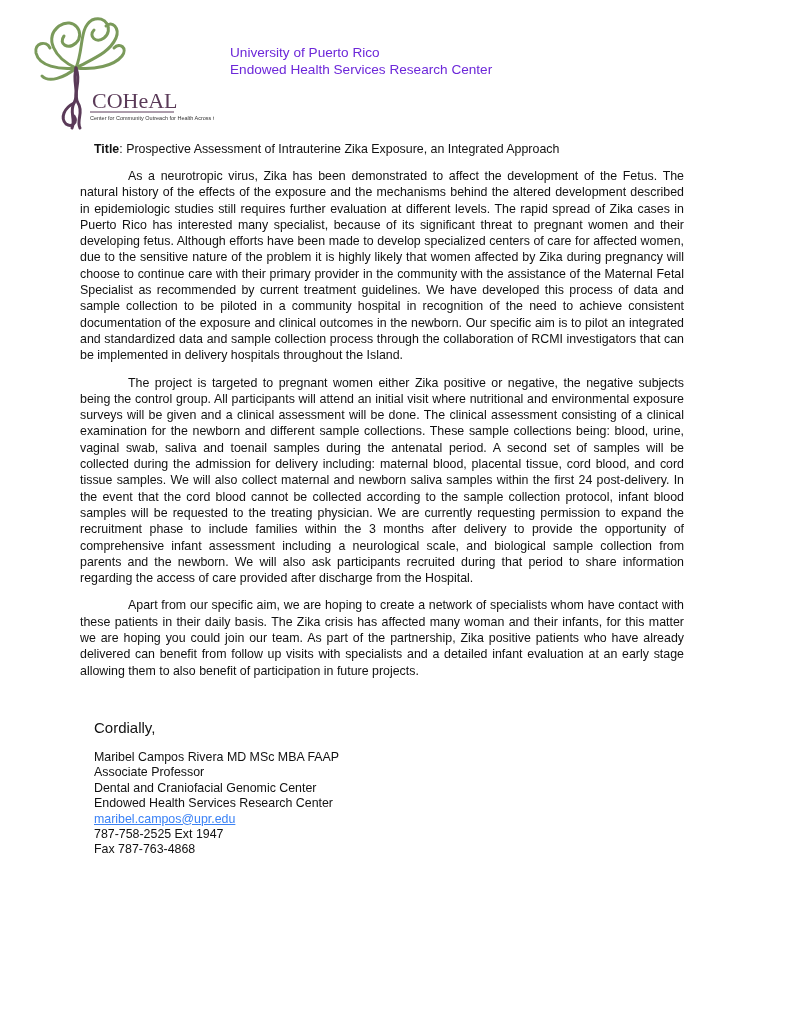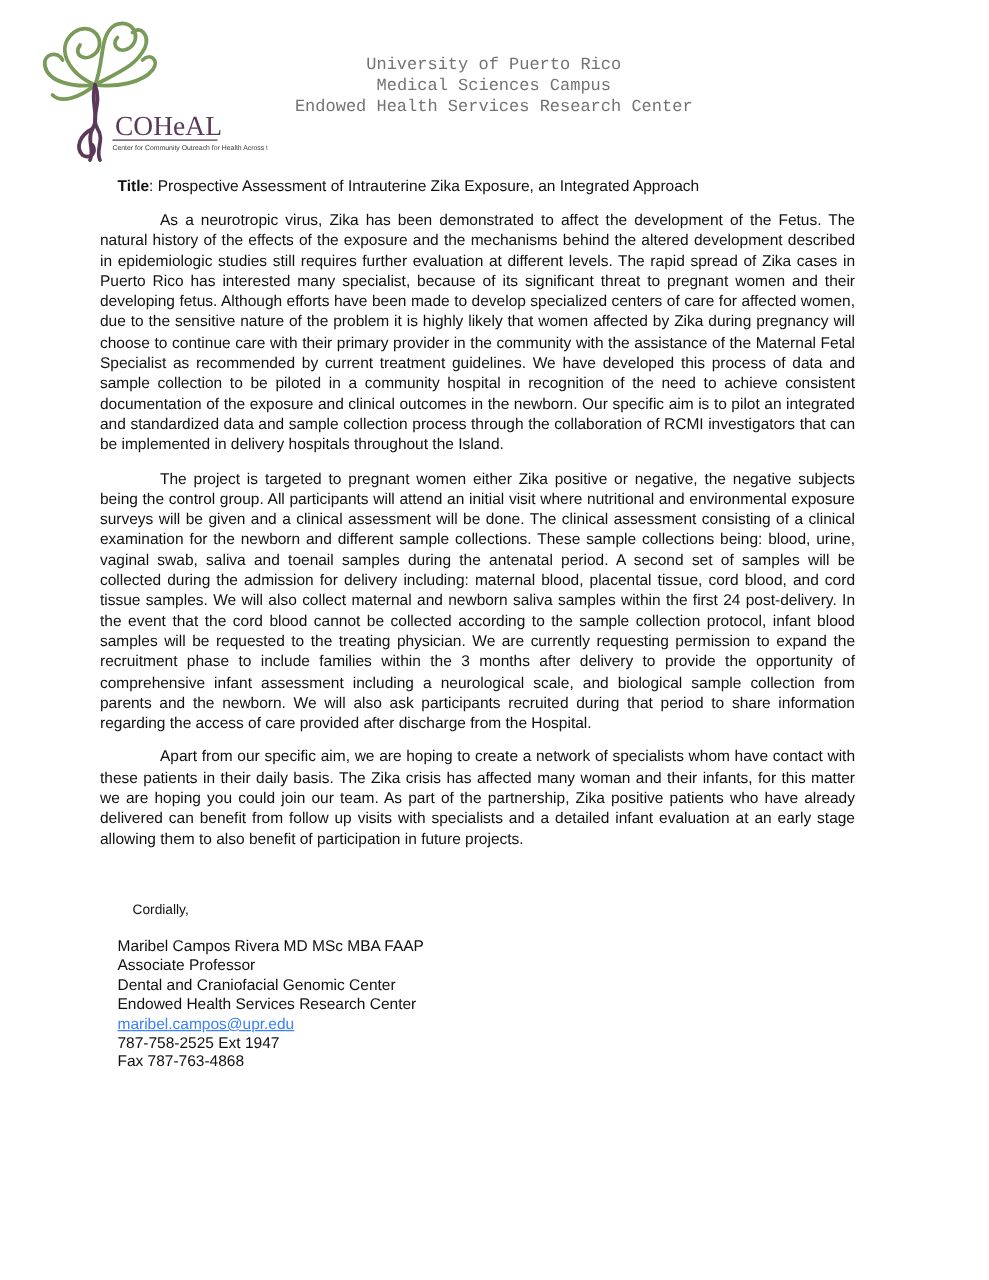--- a/index.html
+++ b/index.html
@@ -1,28 +1,28 @@
 <!DOCTYPE html>
 <html><head>
 <meta charset="utf-8">
 <style>
   html, body { margin: 0; padding: 0; background: #ffffff; }
   body { width: 791px; height: 1024px; position: relative; overflow: hidden;
          font-family: "Liberation Sans", sans-serif; color: #111; }
   .logo { position: absolute; left: 24px; top: 8px; width: 190px; height: 128px; }
-  .header { position: absolute; left: 230px; top: 44px; width: 330px; text-align: center;
-            font-size: 13.6px; line-height: 17px; color: #737373; font-family: Liberation Mono, monospace; }
+  .header { position: absolute; left: 230px; top: 44px; width: 330px; text-align: left;
+            font-size: 13.6px; line-height: 17px; color: #6d28d9; }
   .header div { white-space: nowrap; }
   .title-line { position: absolute; left: 94px; top: 141px; width: 620px; text-align: left;
                 font-size: 12.4px; line-height: 16px; }
   .title-line b { font-weight: bold; }
   .body { position: absolute; left: 80px; top: 168px; width: 604px; font-size: 12.4px;
           line-height: 16.3px; text-align: justify; }
   .body p { margin: 0 0 11px 0; text-indent: 48px; }
-  .closing { position: absolute; left: 94px; top: 720px; font-size: 11px; line-height: 16px; margin-left: 12px; }
+  .closing { position: absolute; left: 94px; top: 720px; font-size: 15px; line-height: 16px; }
   .sig { position: absolute; left: 94px; top: 750px; font-size: 12.4px; line-height: 15.4px; }
   .sig a { color: #3b82f6; text-decoration: underline; }
 </style>
 </head>
 <body>
 
 <div class="logo">
   <svg width="190" height="128" viewBox="0 0 190 128">
     <g fill="none" stroke="#7a9a5a" stroke-width="3" stroke-linecap="round">
       <path d="M52 60 C30 50 20 30 35 18 C50 8 62 25 52 35 C44 42 34 36 40 28"></path>
@@ -38,21 +38,20 @@
       <path d="M50 95 C40 100 36 110 42 116 C48 120 54 114 50 108"></path>
     </g>
     <text x="68" y="100" font-family="Liberation Serif, serif" font-size="22" fill="#5a3a58">COHeAL</text>
     <line x1="66" y1="104" x2="150" y2="104" stroke="#5a3a58" stroke-width="1"></line>
     <text x="66" y="112" font-family="Liberation Sans, sans-serif" font-size="5.5" fill="#333">Center for Community Outreach for Health Across the Lifespan</text>
   </svg>
 </div>
 
 <div class="header">
   <div>University of Puerto Rico</div>
-  <div>Medical Sciences Campus</div>
   <div>Endowed Health Services Research Center</div>
 </div>
 
 <div class="title-line">
   <b>Title</b><span>: Prospective Assessment of Intrauterine Zika Exposure, an Integrated Approach</span>
 </div>
 
 <div class="body">
   <p>As a neurotropic virus, Zika has been demonstrated to affect the development of the Fetus. The natural history of the effects of the exposure and the mechanisms behind the altered development described in epidemiologic studies still requires further evaluation at different levels. The rapid spread of Zika cases in Puerto Rico has interested many specialist, because of its significant threat to pregnant women and their developing fetus. Although efforts have been made to develop specialized centers of care for affected women, due to the sensitive nature of the problem it is highly likely that women affected by Zika during pregnancy will choose to continue care with their primary provider in the community with the assistance of the Maternal Fetal Specialist as recommended by current treatment guidelines. We have developed this process of data and sample collection to be piloted in a community hospital in recognition of the need to achieve consistent documentation of the exposure and clinical outcomes in the newborn. Our specific aim is to pilot an integrated and standardized data and sample collection process through the collaboration of RCMI investigators that can be implemented in delivery hospitals throughout the Island.</p>
   <p>The project is targeted to pregnant women either Zika positive or negative, the negative subjects being the control group. All participants will attend an initial visit where nutritional and environmental exposure surveys will be given and a clinical assessment will be done. The clinical assessment consisting of a clinical examination for the newborn and different sample collections. These sample collections being: blood, urine, vaginal swab, saliva and toenail samples during the antenatal period. A second set of samples will be collected during the admission for delivery including: maternal blood, placental tissue, cord blood, and cord tissue samples. We will also collect maternal and newborn saliva samples within the first 24 post-delivery. In the event that the cord blood cannot be collected according to the sample collection protocol, infant blood samples will be requested to the treating physician. We are currently requesting permission to expand the recruitment phase to include families within the 3 months after delivery to provide the opportunity of comprehensive infant assessment including a neurological scale, and biological sample collection from parents and the newborn. We will also ask participants recruited during that period to share information regarding the access of care provided after discharge from the Hospital.</p>

